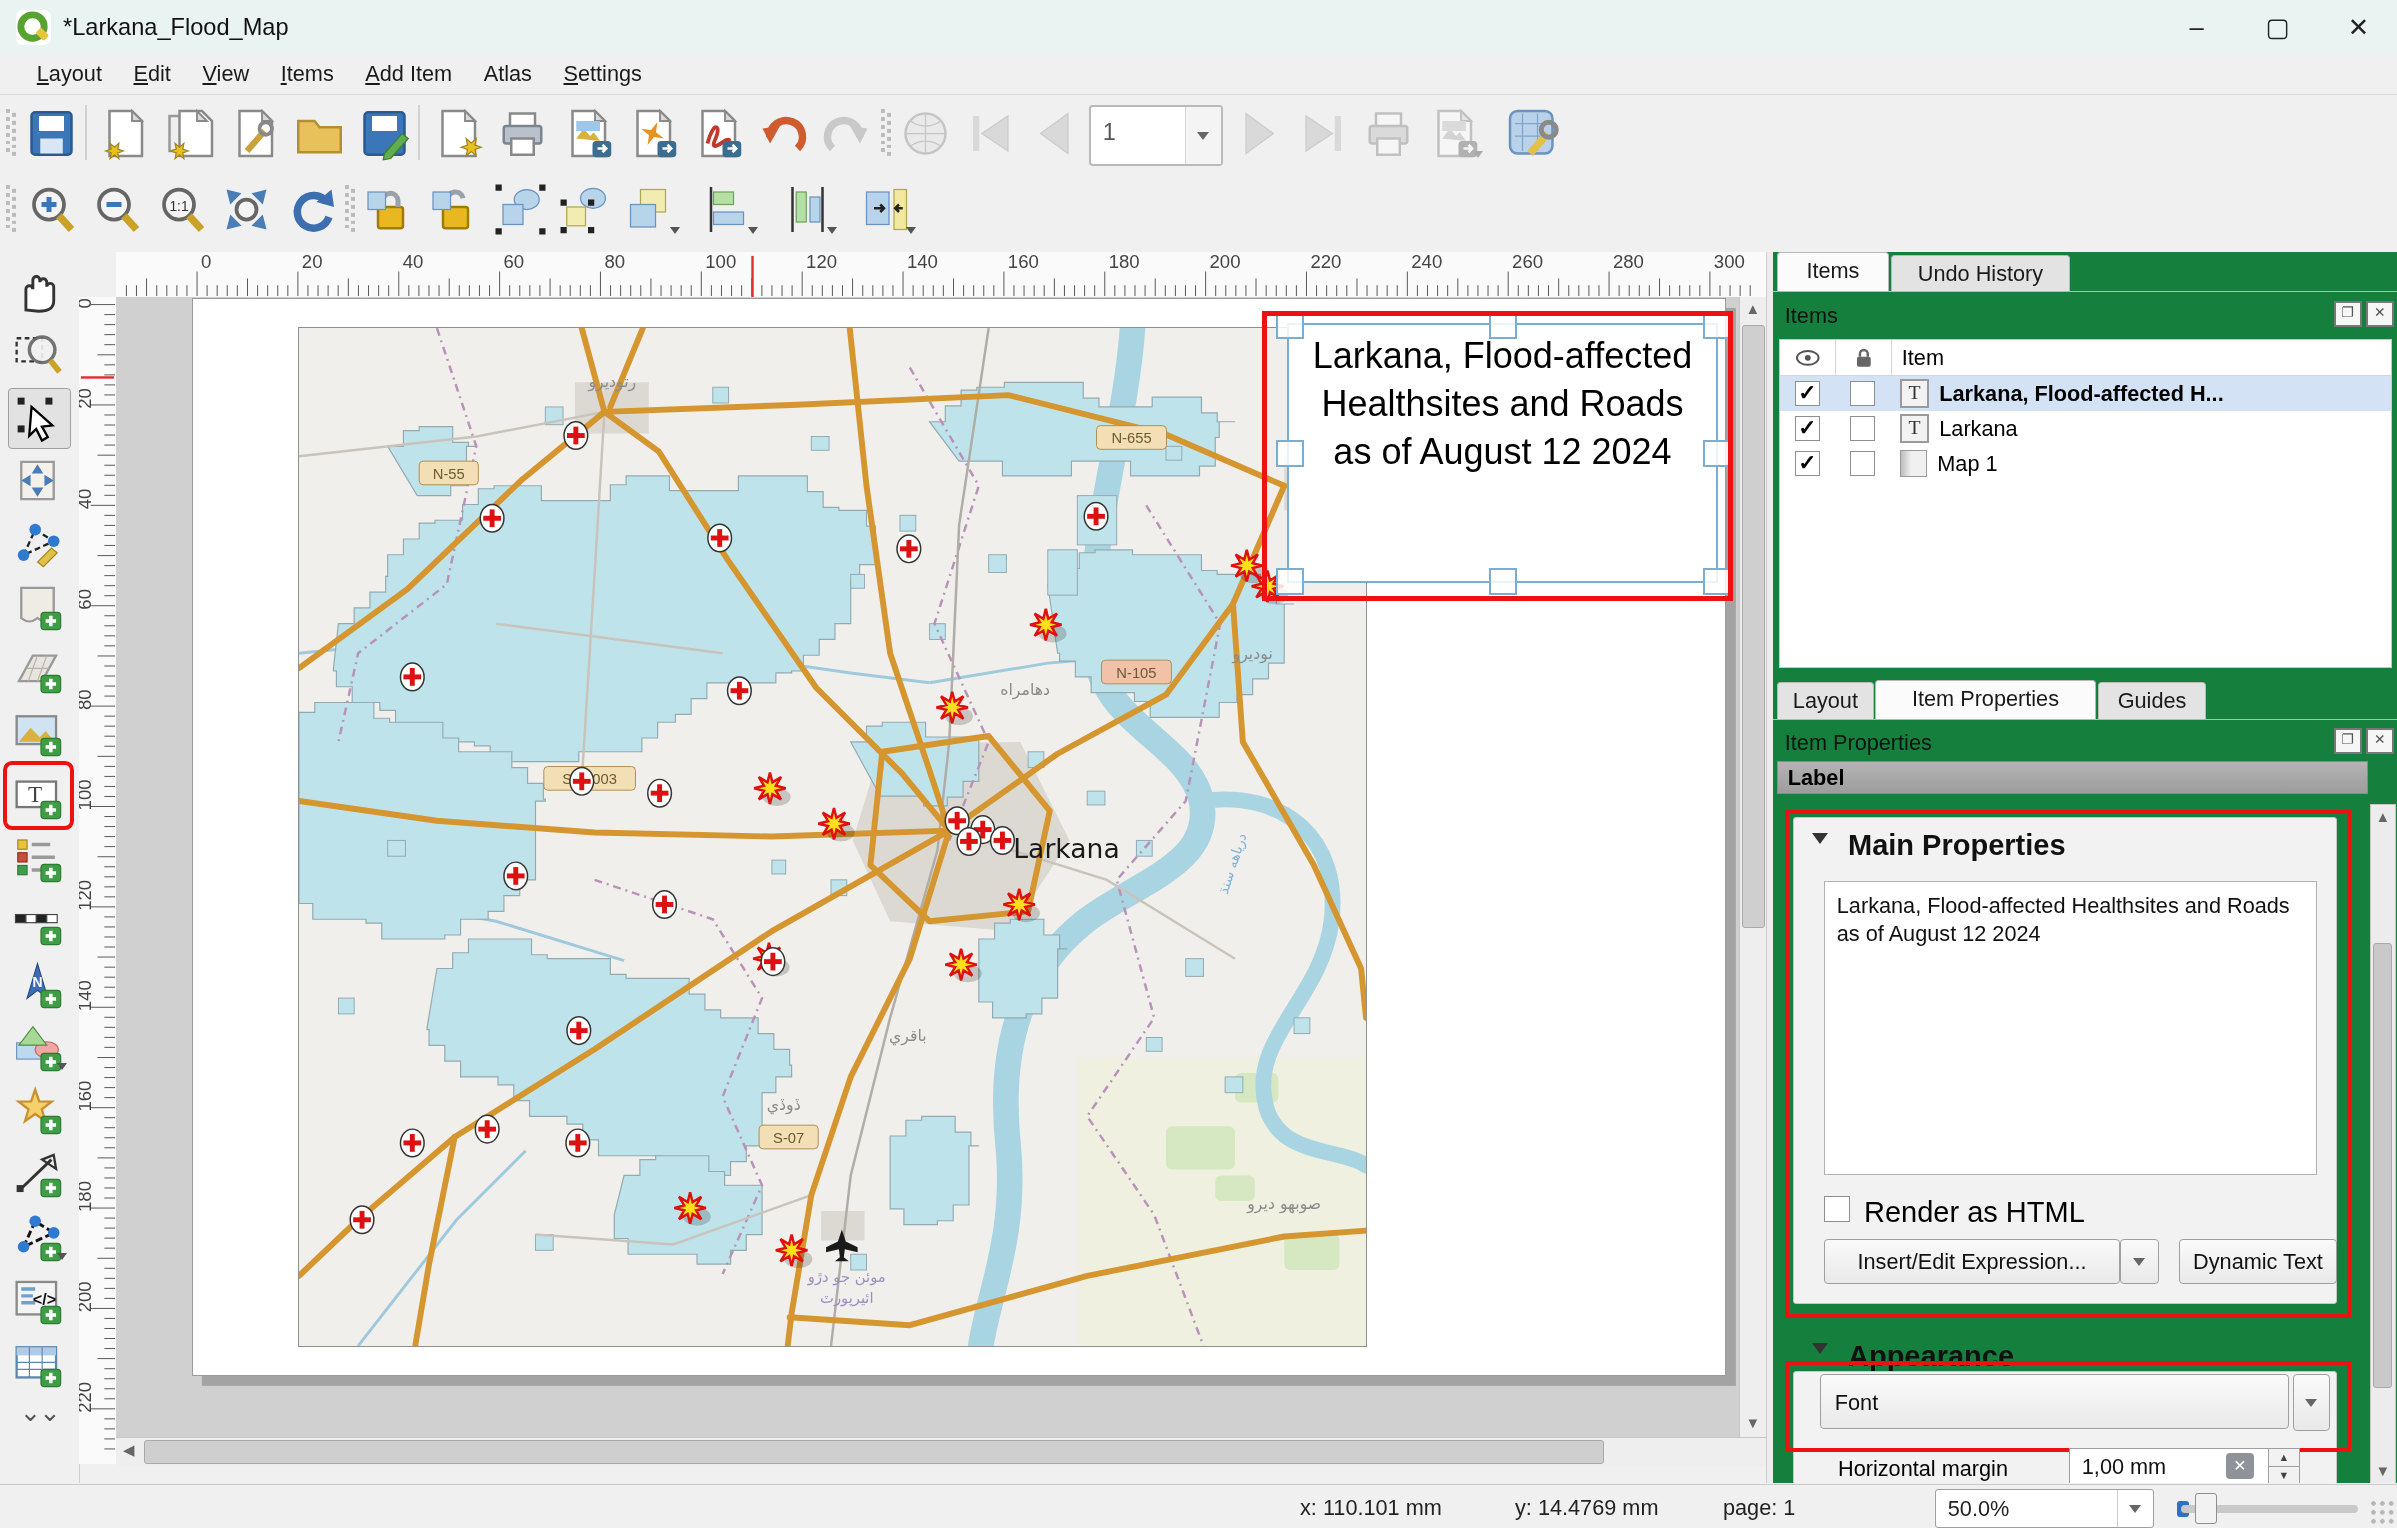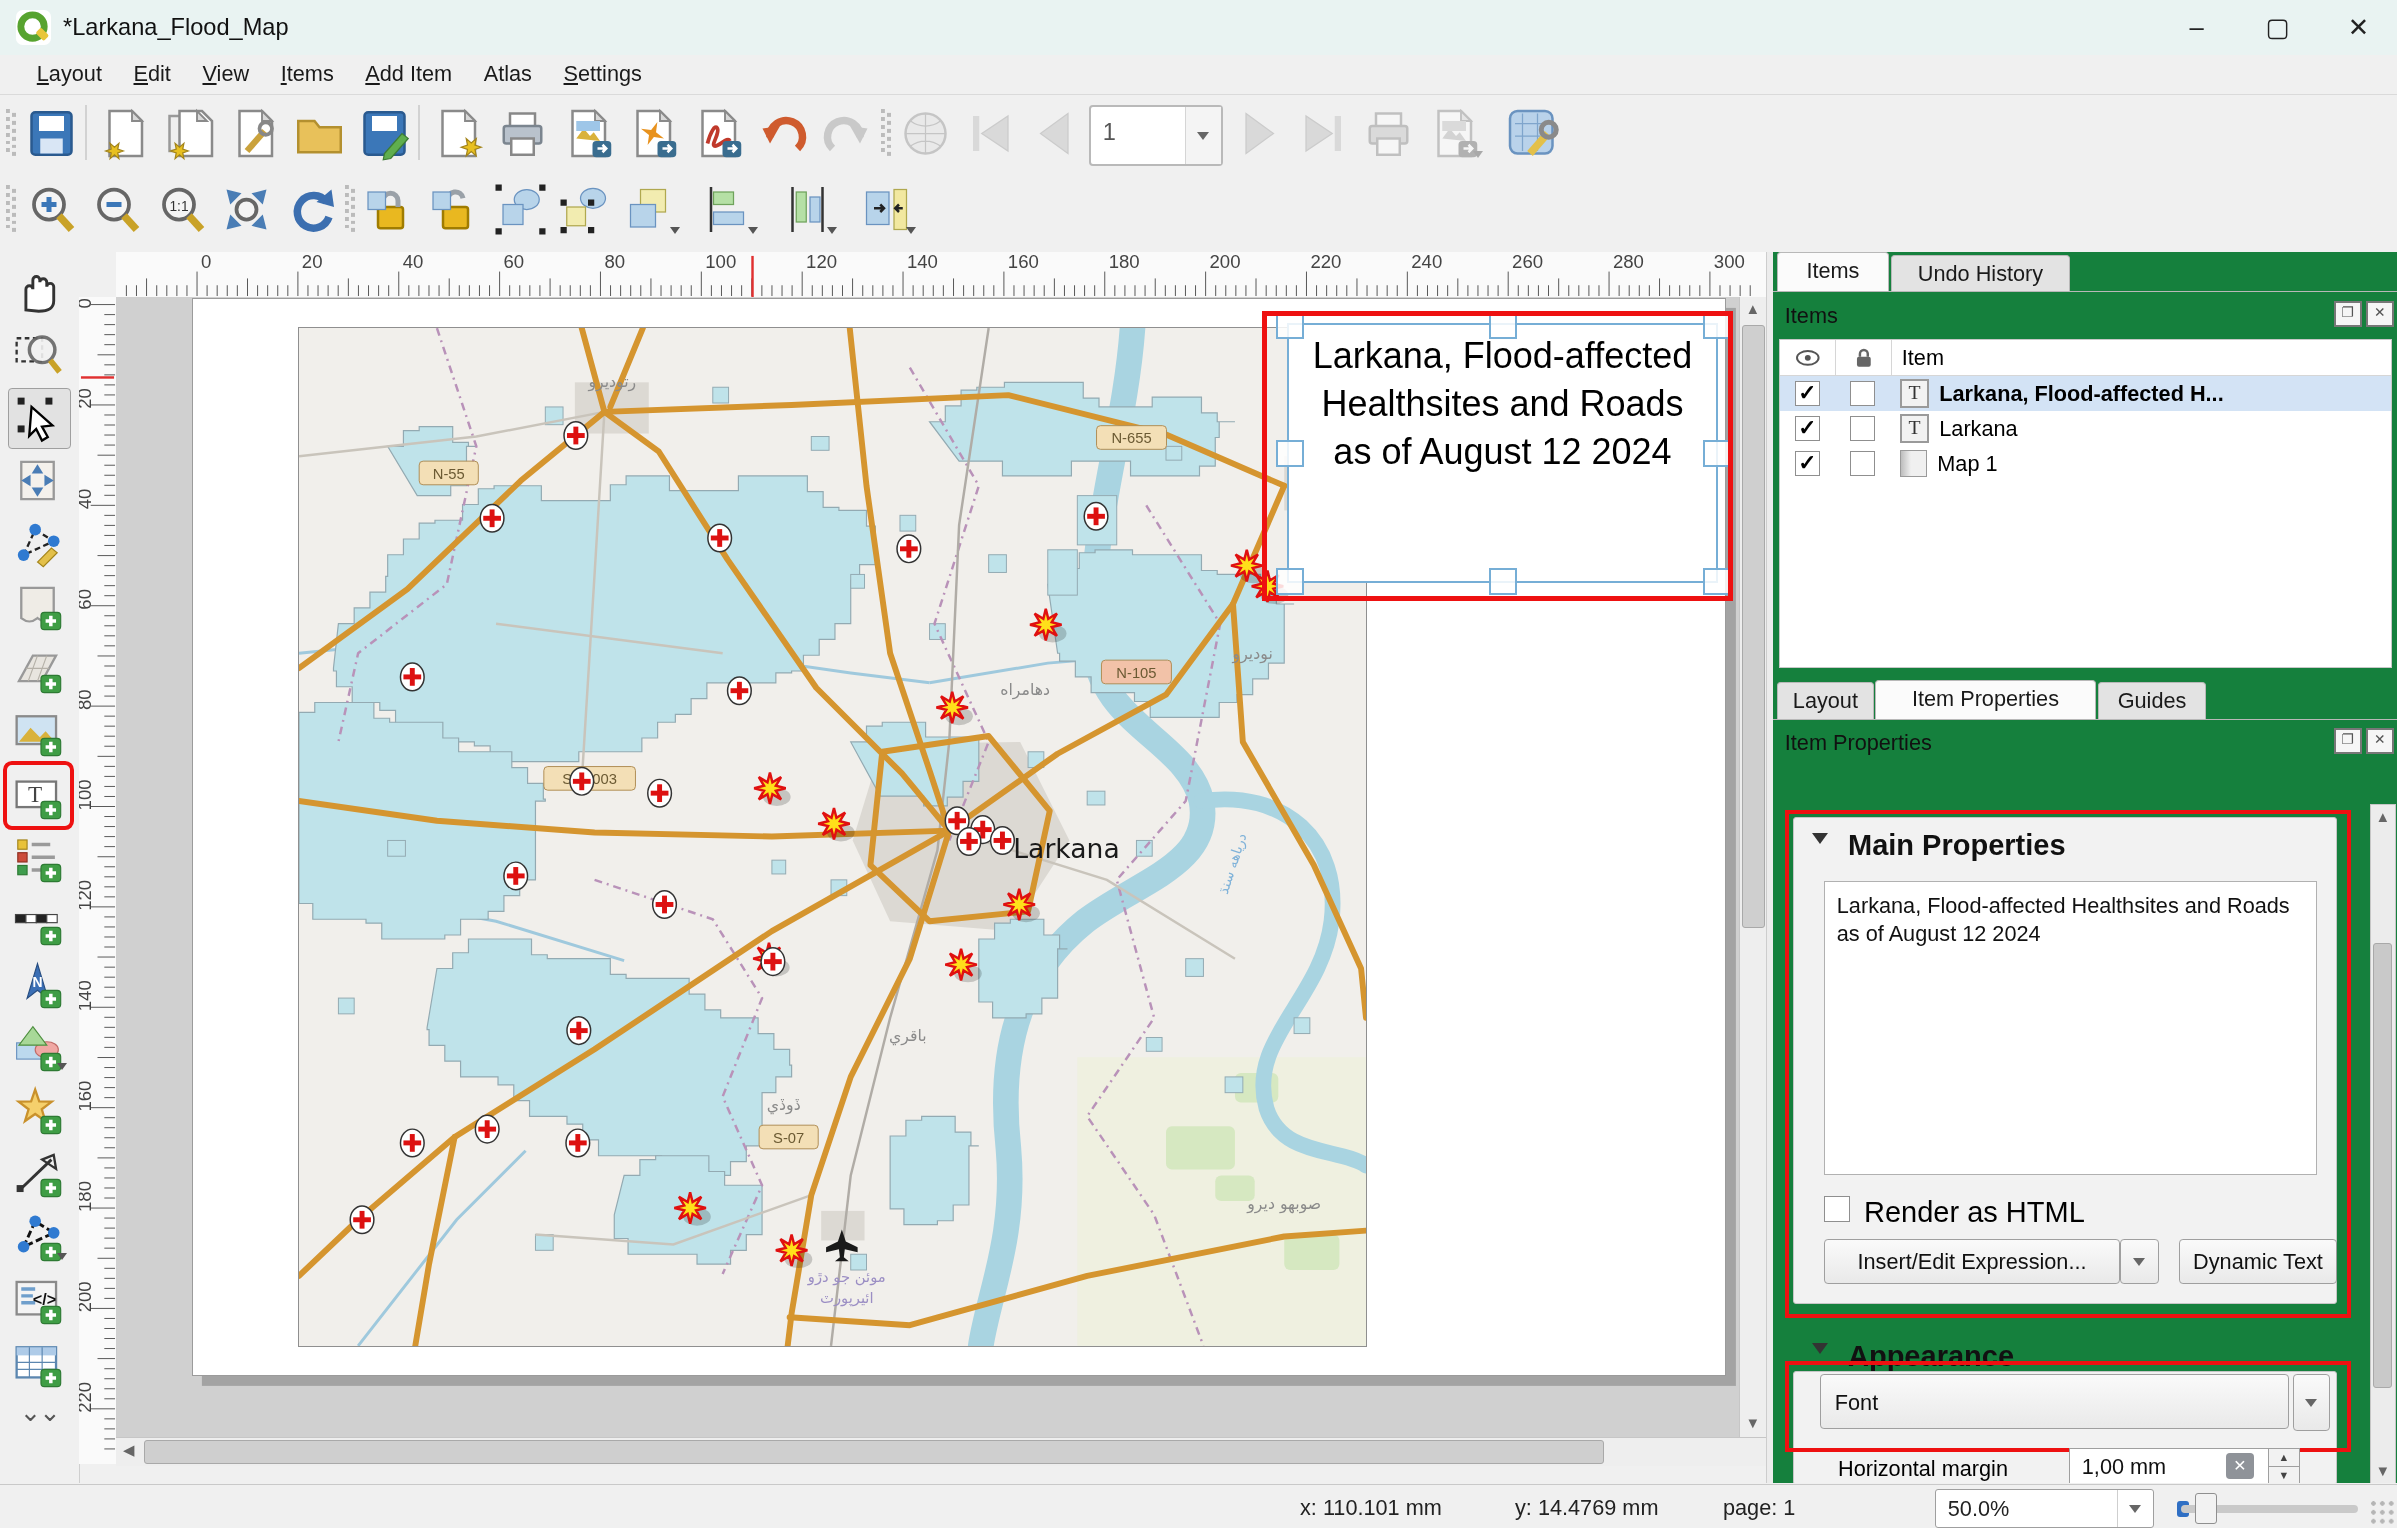--- a/index.html
+++ b/index.html
@@ -1111,20 +1111,21 @@
 
     <div class="abs tab" style="left:3.9px;top:430px;width:95px">Layout</div>
     <div class="abs tab active" style="left:102px;top:428px;width:219px">Item Properties</div>
     <div class="abs tab" style="left:325px;top:430px;width:106px">Guides</div>
     <div class="abs tabline" style="left:0;top:467px;width:625px"></div>
 
     <div class="abs ptitle" style="left:11.8px;top:478px">Item Properties</div>
     <div class="abs picon" style="left:561px;top:476px">❐</div>
     <div class="abs picon" style="left:593px;top:476px">✕</div>
 
+    <div class="abs labelbar">Label</div>
 
     <div class="abs redbox" style="left:11.8px;top:558px;width:558px;height:500px"></div>
     <div class="abs groupframe" style="left:19.7px;top:565px;width:542px;height:485px"></div>
     <span class="abs tri-down" style="left:39px;top:581px"></span>
     <div class="abs grouphdr" style="left:75px;top:577px">Main Properties</div>
     <div class="abs textarea" style="left:51px;top:629px;width:493px;height:294px">Larkana, Flood-affected Healthsites and Roads
 as of August 12 2024</div>
     <div class="abs cbx" style="left:51px;top:944px"></div>
     <div class="abs" style="left:91px;top:944px;font-size:29px">Render as HTML</div>
     <div class="abs btn" style="left:51px;top:987px;width:294px;height:43px;line-height:43px">Insert/Edit Expression...</div>

